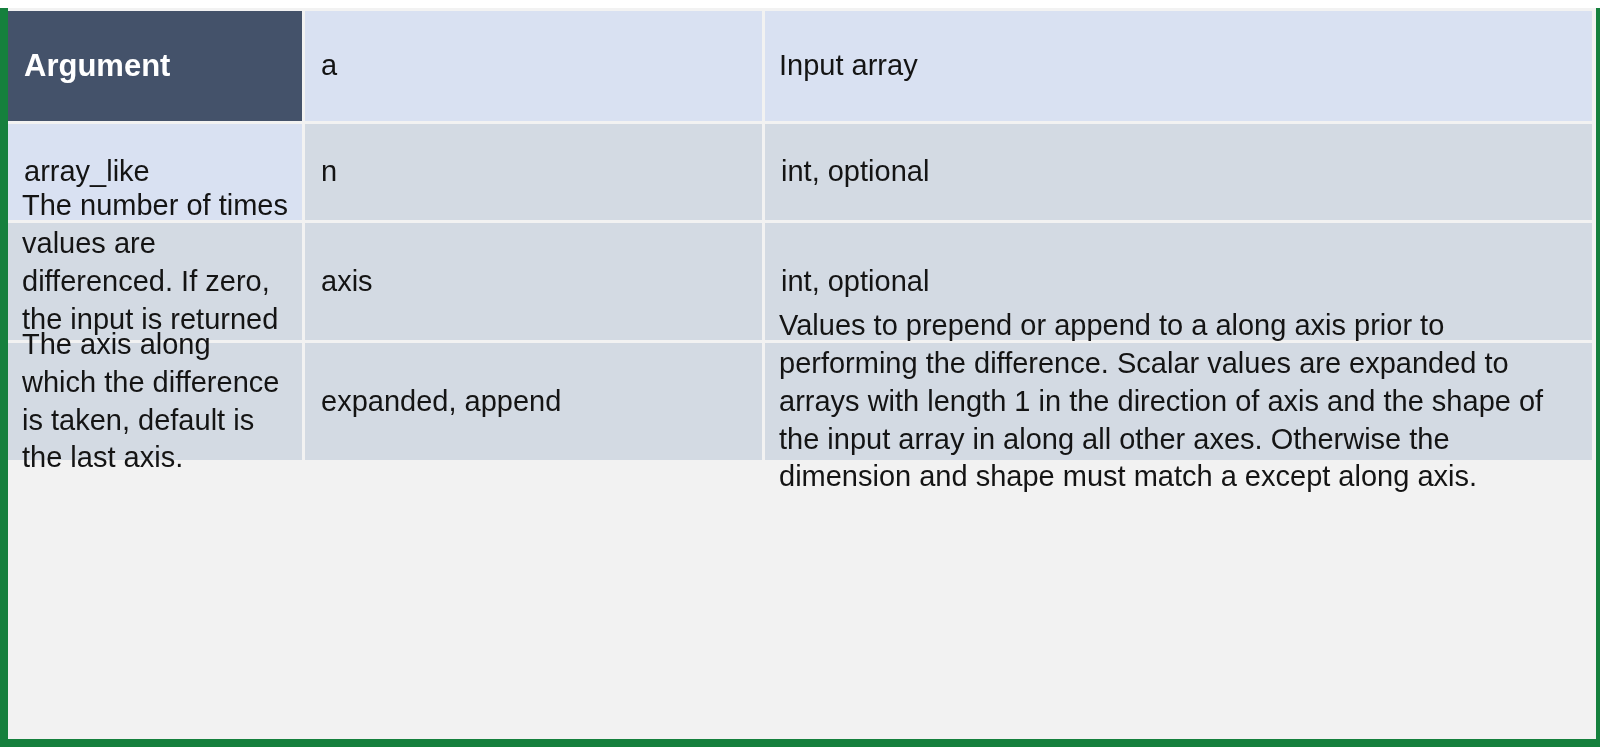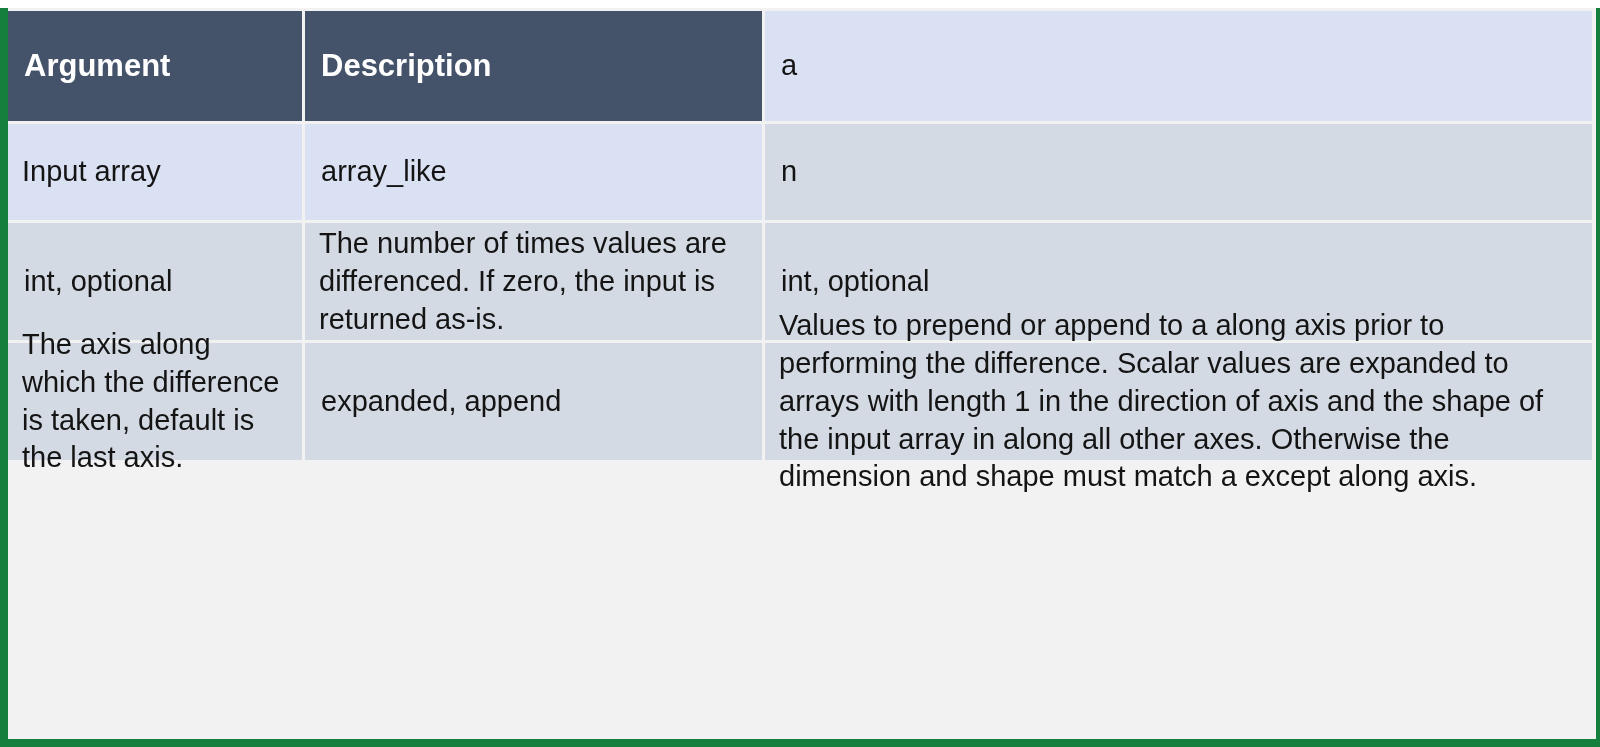--- a/index.html
+++ b/index.html
@@ -53,30 +53,30 @@
   .row-light { background: #D9E1F2; }
   .row-gray  { background: #D3DAE3; }
 </style>
 </head>
 <body>
 
 <div class="slide">
   <div class="table-grid">
 
     <div class="cell hcell">Argument</div>
-    <div class="cell hcell">Description</div>
 
     <div class="cell row-light">a</div>
     <div class="cell row-light desc">Input array</div>
     <div class="cell row-light">array_like</div>
 
     <div class="cell row-gray">n</div>
     <div class="cell row-gray">int, optional</div>
     <div class="cell row-gray desc">The number of times values are differenced. If zero, the input is returned as-is.</div>
 
+    <div class="cell row-gray">axis</div>
     <div class="cell row-gray">int, optional</div>
     <div class="cell row-gray desc">The axis along which the difference is taken, default is the last axis.</div>
 
     <div class="cell row-gray">expanded, append</div>
     <div class="cell row-gray desc">Values to prepend or append to a along axis prior to performing the difference. Scalar values are expanded to arrays with length 1 in the direction of axis and the shape of the input array in along all other axes. Otherwise the dimension and shape must match a except along axis.</div>
 
   </div>
 </div>
 
 </body></html>

